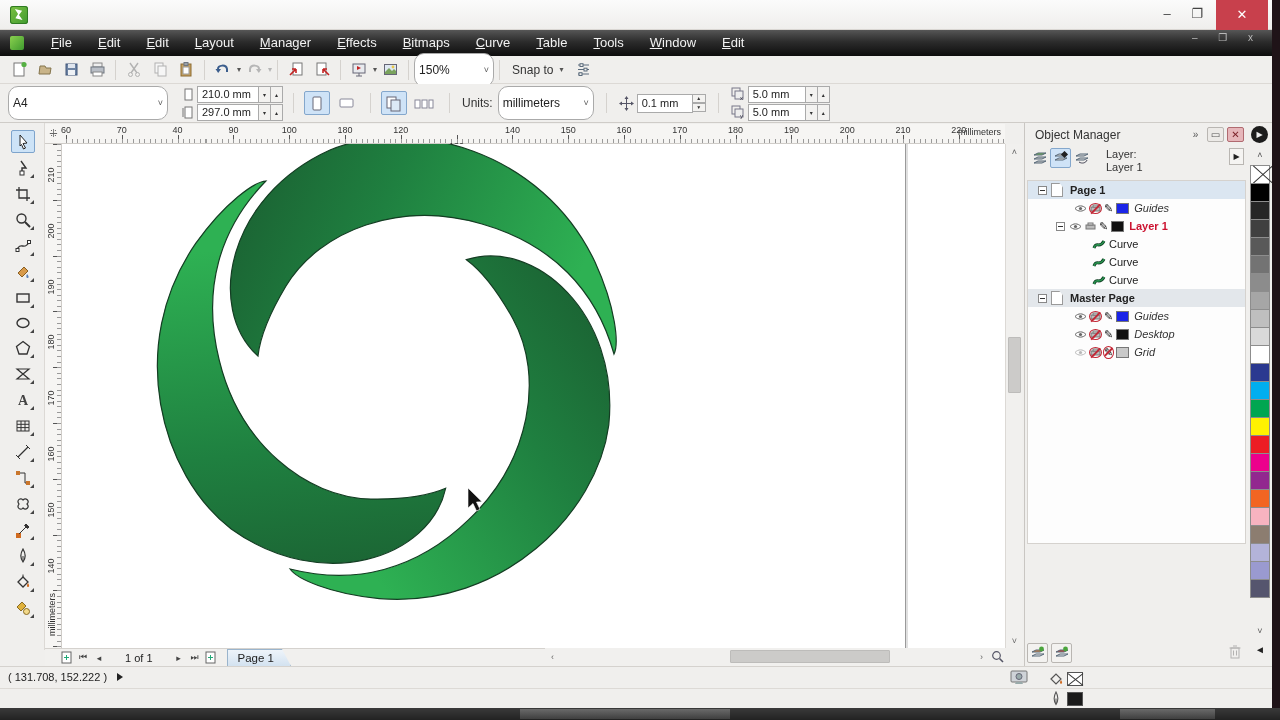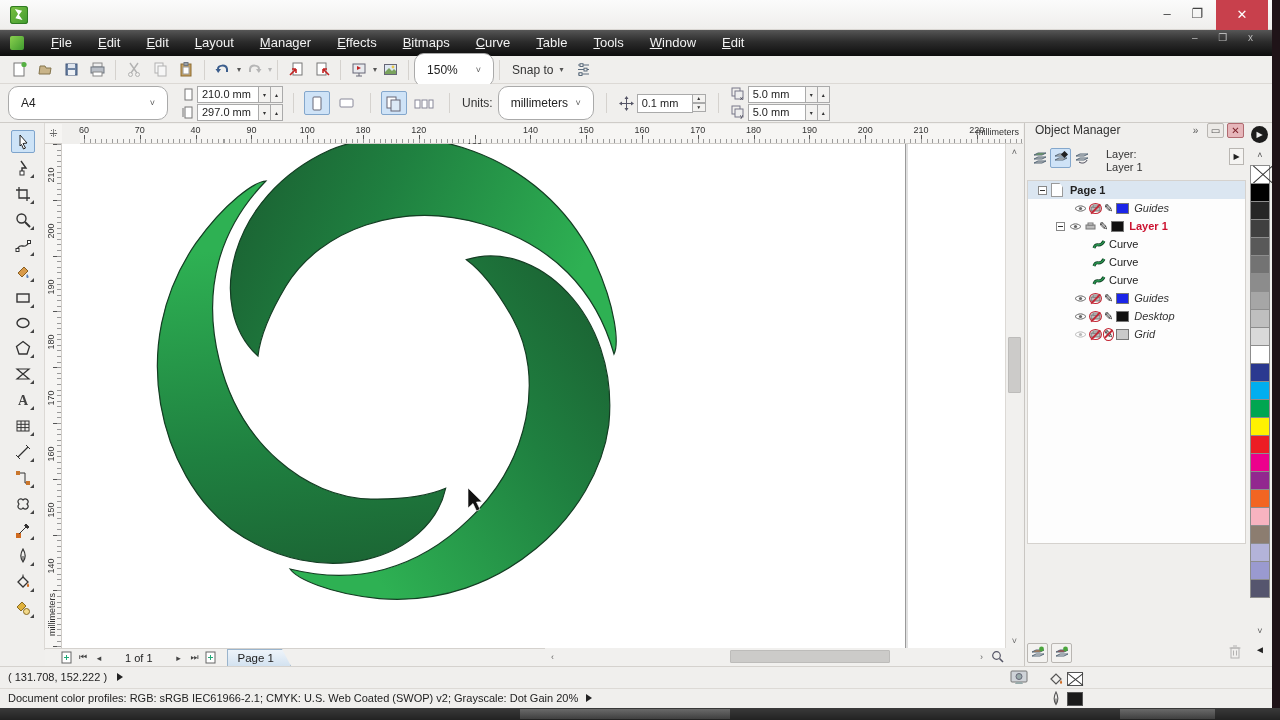--- a/index.html
+++ b/index.html
@@ -22,35 +22,35 @@
   .menu-item{color:#f2f2f2;font-size:13px;padding:0 13px;height:26px;line-height:26px}
   .menu-item:first-letter{text-decoration:underline}
   #mdi-controls{position:absolute;right:18px;top:32px;color:#b9b9b9;font-size:10px;letter-spacing:9px}
 
   
   #stdbar{left:0;top:56px;width:1280px;height:28px;background:#f0efed;border-bottom:1px solid #dcd9d5;display:flex;align-items:center;padding-left:6px}
   #propbar{left:0;top:84px;width:1280px;height:39px;background:#f0efed;border-bottom:1px solid #cfccc8;display:flex;align-items:center;padding-left:8px}
   .tbtn{width:26px;height:24px;display:flex;align-items:center;justify-content:center;border-radius:2px}
   .tsep{width:1px;height:20px;background:#d5d2ce;margin:0 5px}
   .ddarrow{font-size:8px;color:#555;margin-left:1px}
-  .combo{height:34px;background:#fff;border:1px solid #aaa;border-radius:10px;display:flex;align-items:center;padding:0 12px;font-size:12px}
+  .combo{height:34px;background:#fff;border:1px solid #aaa;border-radius:10px;display:flex;align-items:center;padding:0 4px;font-size:12px}
   .combo .ddarrow{margin-left:auto;font-size:9px}
   .field{height:17px;background:#fff;border:1px solid #aaa;display:flex;align-items:center;padding:0 4px;font-size:11px}
   .spinh{display:flex}
   .spinh span{width:12px;height:17px;border:1px solid #aaa;border-left:none;background:#f3f2f0;font-size:6px;color:#333;text-align:center;line-height:16px}
   .spinv{display:flex;flex-direction:column}
   .spinv span{width:13px;height:9px;border:1px solid #aaa;border-left:none;background:#f3f2f0;font-size:5px;color:#333;text-align:center;line-height:7px}
   .pressed{background:#cfe3f7;border:1px solid #84a7cc;border-radius:2px}
   .flat{border:1px solid transparent;border-radius:2px}
   .lbl{font-size:12px;color:#333}
   .stack2{display:flex;flex-direction:column;justify-content:center;gap:1px}
   .row{display:flex;align-items:center}
 
   
-  #hruler{left:80px;top:124px;width:943px;height:20px;background:#f6f5f3;border-bottom:1px solid #cfccc8}
+  #hruler{left:62px;top:124px;width:943px;height:20px;background:#f6f5f3;border-bottom:1px solid #cfccc8}
   #hruler .ticks{position:absolute;left:4px;right:0;bottom:0;top:0;
     background:
       repeating-linear-gradient(to right,#9a9a9a 0 1px,transparent 1px 5.58px) left bottom/100% 4px no-repeat,
       repeating-linear-gradient(to right,#555 0 1px,transparent 1px 55.8px) left bottom/100% 8px no-repeat}
   .hrnum{position:absolute;top:1px;transform:translateX(-50%);font-size:9px;color:#333}
   #hruler-unit{position:absolute;right:4px;top:3px;font-size:9px;color:#333}
   #ruler-corner{left:45px;top:124px;width:17px;height:20px;background:#f6f5f3;border-bottom:1px solid #cfccc8;color:#666;font-size:10px;line-height:20px;text-align:center}
   #vruler{left:45px;top:144px;width:17px;height:506px;background:#f6f5f3;border-right:1px solid #cfccc8}
   #vruler .ticks{position:absolute;top:0;bottom:0;left:0;right:0;
     background:
@@ -79,21 +79,21 @@
   #vscroll{left:1005px;top:144px;width:17px;height:504px;border-left:1px solid #dcd9d5}
   #hscroll{left:545px;top:648px;width:460px;height:17px}
 
   
   #pagebar{left:45px;top:648px;width:960px;height:18px;background:#f1f0ee;border-top:1px solid #d5d2ce;display:flex;align-items:center;font-size:11px}
   .pgbtn{width:16px;height:16px;display:flex;align-items:center;justify-content:center;color:#444;font-size:9px}
   #page-tab{height:17px;background:linear-gradient(#eef4fa,#d3e2f0);border:1px solid #9ab4cc;border-bottom:none;padding:0 16px 0 10px;line-height:16px;clip-path:polygon(0 0,calc(100% - 9px) 0,100% 100%,0 100%);font-size:11.5px}
 
   
   #docker{left:1024px;top:123px;width:224px;height:543px;background:#f0efed;border-left:1px solid #c9c6c2}
-  #docker-header{position:absolute;left:0;top:0;right:0;height:23px;display:flex;padding:0 4px 0 10px}
+  #docker-header{position:absolute;left:0;top:0;right:0;height:23px;display:flex;align-items:center;padding:0 4px 0 10px}
   #docker-title{font-size:12px;color:#333}
   .dkbtn{width:17px;height:15px;display:flex;align-items:center;justify-content:center;font-size:10px;color:#555;border:1px solid #b9b6b2;background:#eceae7;border-radius:2px;margin-left:3px}
   #dk-close{background:#e6b6ba;border-color:#b06a70;color:#7a1f27;font-weight:bold}
   #dk-controls{position:absolute;left:4px;top:25px;right:4px;height:30px;display:flex;align-items:flex-start}
   .viewbtn{width:21px;height:20px;border:1px solid transparent;border-radius:2px;display:flex;align-items:center;justify-content:center}
   .viewbtn.pressed{background:#cfe3f7;border-color:#84a7cc}
   #layer-caption{margin-left:14px;font-size:11px;line-height:13px;color:#333}
   #dk-flyout{margin-left:auto;width:15px;height:17px;border:1px solid #b9b6b2;background:#f5f4f2;display:flex;align-items:center;justify-content:center;font-size:8px;color:#222}
   #dk-tree{position:absolute;left:2px;top:57px;right:2px;height:364px;background:#fdfdfd;border:1px solid #d5d2ce;font-size:11px;overflow:hidden}
   .trow{height:18px;display:flex;align-items:center;position:relative}
@@ -713,20 +713,25 @@
       <div class="trow" style="padding-left:64px">
         <span class="ticon">
             <svg width="14" height="12">
               <path d="M2,10 C4,3 8,11 12,3" fill="none" stroke="#0f3f22" stroke-width="3"></path>
               <path d="M2,10 C4,3 8,11 12,3" fill="none" stroke="#2a9350" stroke-width="1.6"></path>
             </svg>
           </span>
         <span class="tlabel">Curve</span>
       </div>
 
+      <div class="trow hl2" style="padding-left:10px">
+        <span class="texp"></span>
+        <span class="ticon tpage"></span>
+        <span class="tlabel b" style="margin-left:4px">Master Page</span>
+      </div>
 
       <div class="trow" style="padding-left:46px">
         <span class="ticon">
             <svg width="13" height="9">
               <path d="M1,4.5 C4,1 9,1 12,4.5 C9,8 4,8 1,4.5 Z" fill="none" stroke="#666"></path>
               <circle cx="6.5" cy="4.5" r="1.6" fill="#666"></circle>
             </svg>
           </span>
         <span class="ticon noslash">
             <svg width="11" height="9">
@@ -832,24 +837,20 @@
     <div id="pal-down">˅</div>
     <div id="pal-left">◄</div>
   </div>
 
   <div id="statusbar" class="abs">
     <div id="status-row1">
       <span>( 131.708, 152.222 )</span>
       <span class="tri-right"></span>
     </div>
     <div id="status-divider"></div>
-    <div id="status-row2">
-      <span>Document color profiles: RGB: sRGB IEC61966-2.1; CMYK: U.S. Web Coated (SWOP) v2; Grayscale: Dot Gain 20%</span>
-      <span class="tri-right"></span>
-    </div>
     <div class="abs" style="right:252px;top:3px">
       <svg width="18" height="15">
           <rect x="1" y="1" width="16" height="11" rx="1" fill="#cfd3d8" stroke="#777"></rect>
           <circle cx="9" cy="6.5" r="3" fill="#9aa" stroke="#667"></circle>
           <path d="M6,12 L12,12 L13,14 L5,14 Z" fill="#9aa"></path>
         </svg>
     </div>
     <div id="fill-outline">
       <svg width="16" height="15">
           <path d="M3,8 L8,3 L13,8 L8,13 Z" fill="none" stroke="#555" stroke-width="1.2"></path>

